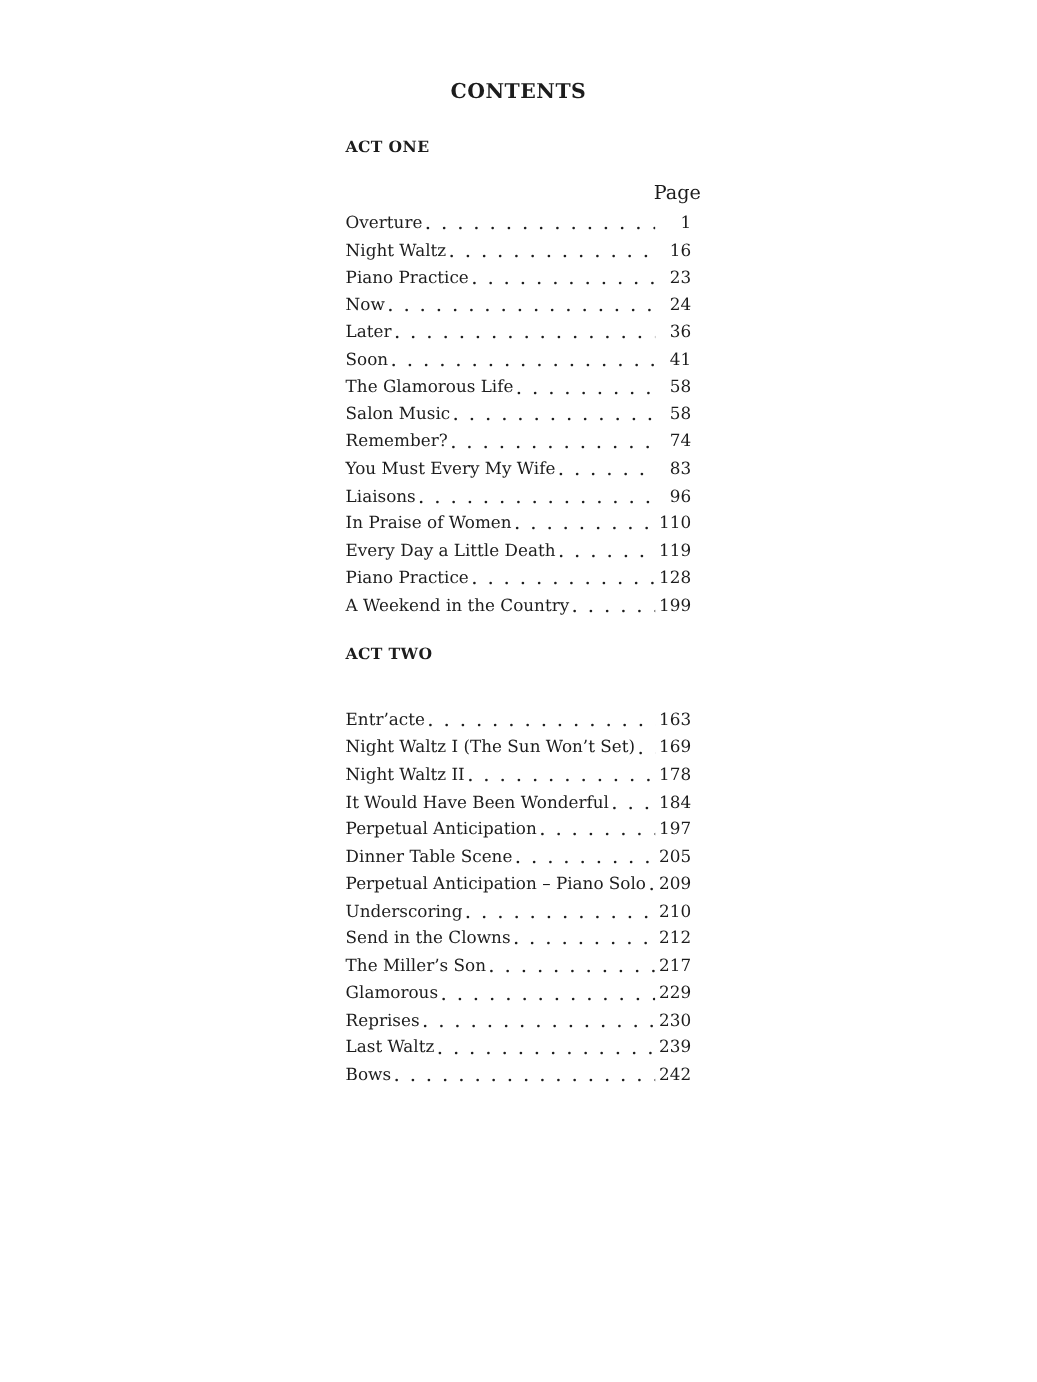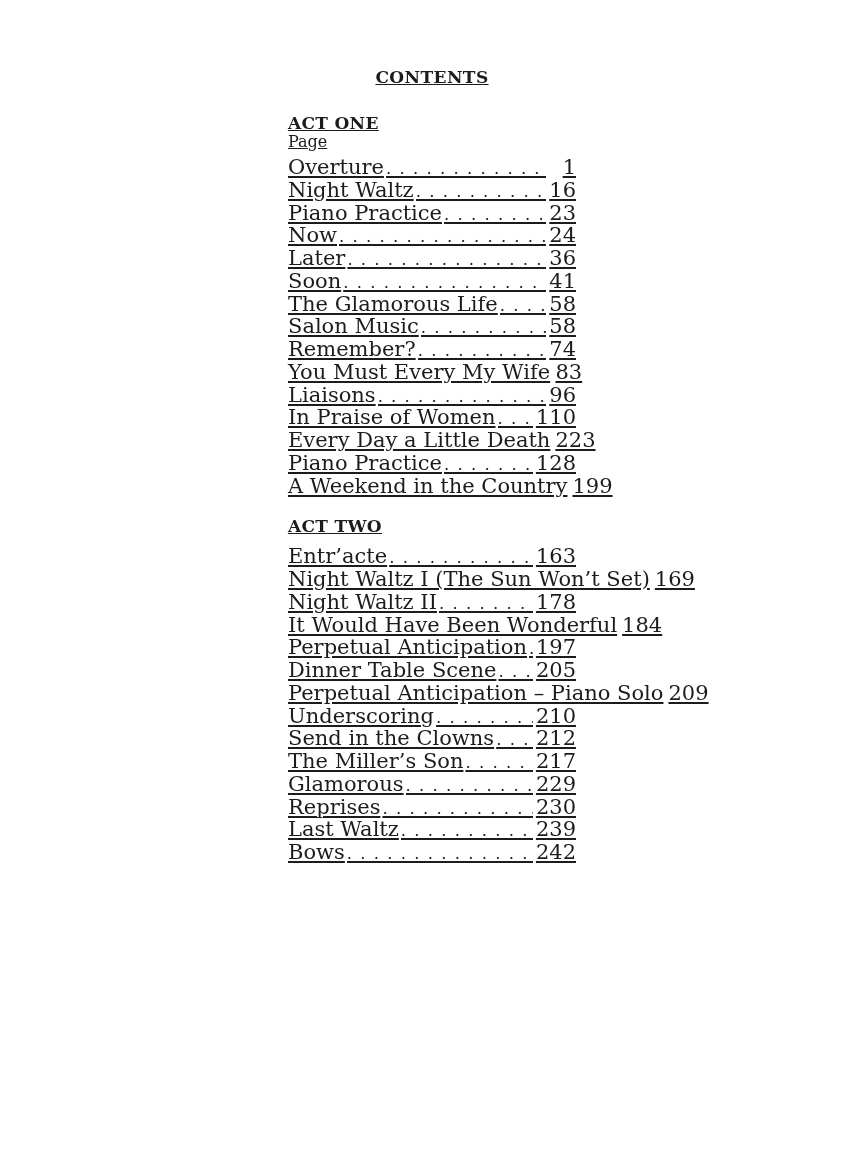--- a/index.html
+++ b/index.html
@@ -13,60 +13,59 @@
     position: relative;
     font-family: "DejaVu Serif", "Liberation Serif", serif;
     color: #1c1c1c;
     -webkit-font-smoothing: antialiased;
   }
   .content {
     position: absolute;
     left: 288px;
     top: 69px;
     width: 288px;
-    text-decoration: underline;
   }
   .page-title {
     font-size: 17px;
     font-weight: bold;
     text-align: center;
     letter-spacing: 0.4px;
     line-height: 17px;
   }
   .section-heading {
     margin-top: 24px;
     font-size: 15.5px;
     font-weight: bold;
     letter-spacing: 0.3px;
     line-height: 15px;
   }
   .act-heading {
-    font-size: 17px;
+    font-size: 13px;
     font-weight: bold;
     letter-spacing: 0.3px;
     line-height: 15px;
   }
   .act-one-heading-wrap { margin-top: 30px; }
   .page-col-label {
-    margin-top: 3px;
+    margin-top: 22px;
     font-size: 16px;
     line-height: 16px;
-    text-align: left;
+    text-align: right;
     margin-right: -8px;
   }
   .rows {
     margin-top: 6px;
   }
   .act-two { margin-top: 22px; }
-  .act-two .rows { margin-top: 11px; }
+  .act-two .rows { margin-top: 36px; }
   .toc-row {
     display: flex;
     align-items: center;
     height: 22.75px;
-    font-size: 21px;
+    font-size: 14px;
     line-height: 22.75px;
     white-space: nowrap;
   }
   .toc-title {
     flex: 0 0 auto;
   }
   .leader {
     flex: 1 1 auto;
     overflow: hidden;
     height: 22.75px;
@@ -166,21 +165,21 @@
 
   <div class="toc-row">
     <span class="toc-title">In Praise of Women</span>
     <span class="leader"></span>
     <span class="toc-page">110</span>
   </div>
 
   <div class="toc-row">
     <span class="toc-title">Every Day a Little Death</span>
     <span class="leader"></span>
-    <span class="toc-page">223</span>
+    <span class="toc-page">119</span>
   </div>
 
   <div class="toc-row">
     <span class="toc-title">Piano Practice</span>
     <span class="leader"></span>
     <span class="toc-page">128</span>
   </div>
 
   <div class="toc-row">
     <span class="toc-title">A Weekend in the Country</span>

